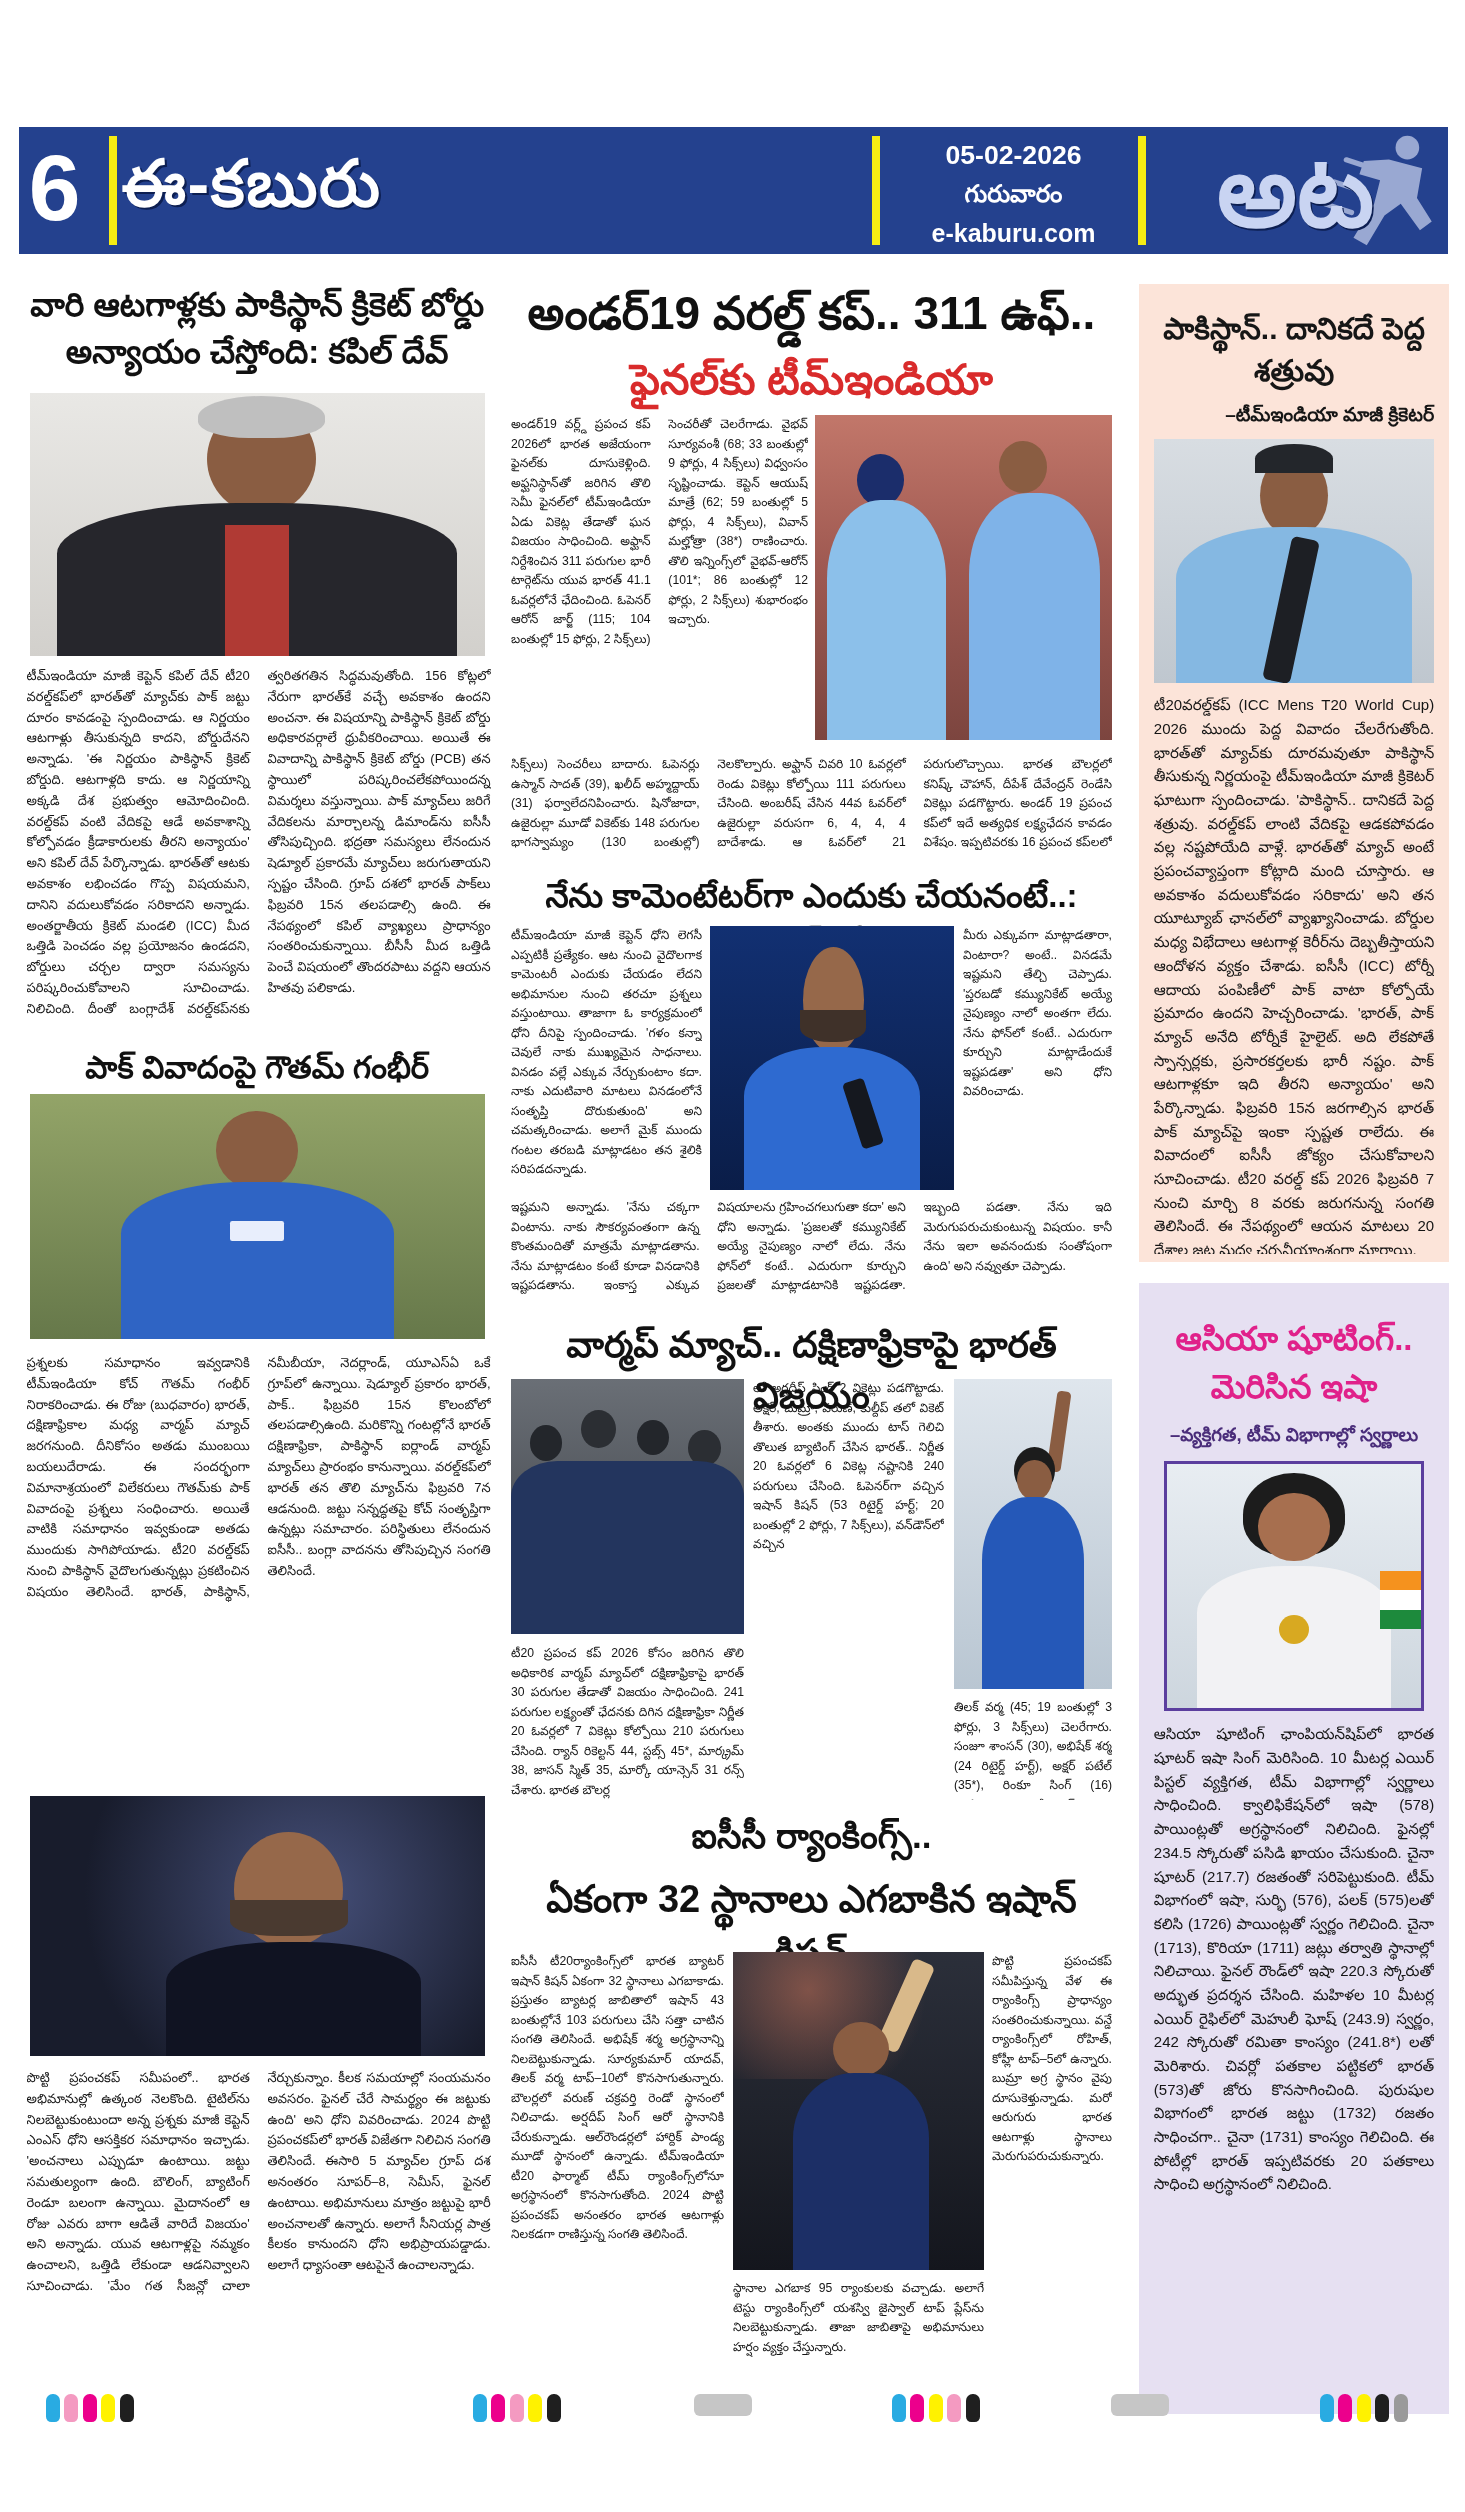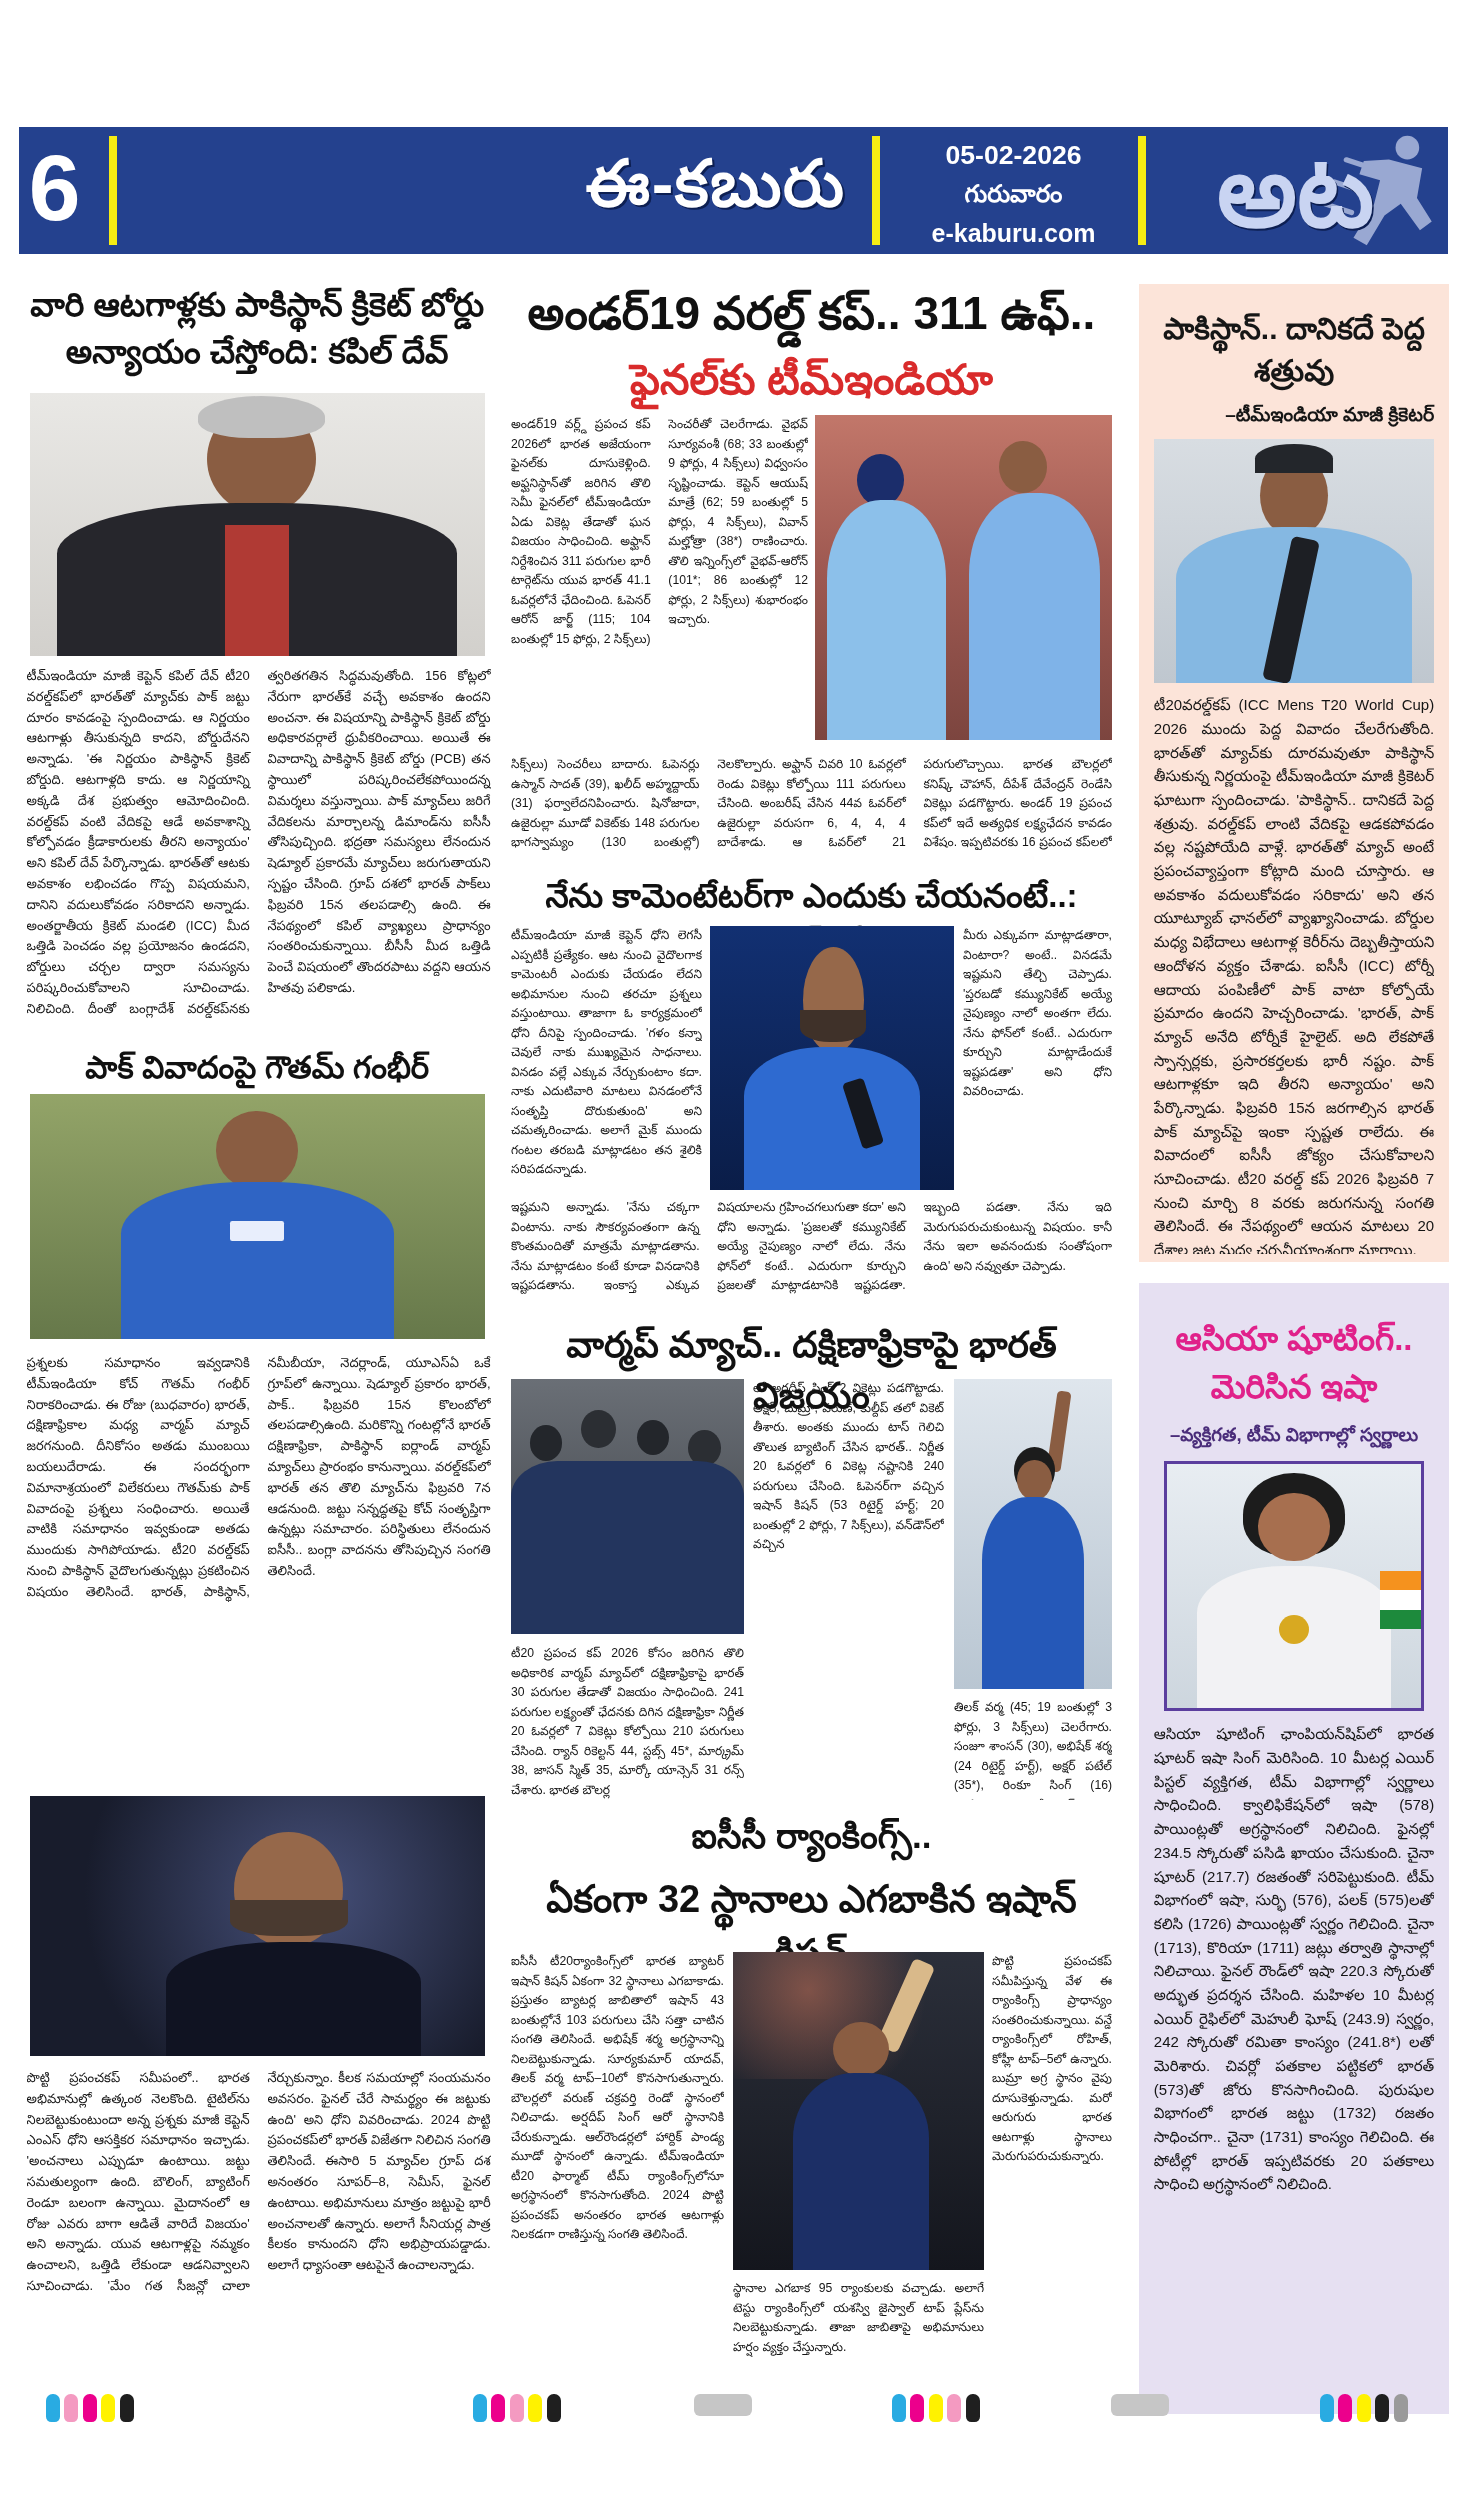--- a/index.html
+++ b/index.html
@@ -3,21 +3,21 @@
 <meta charset="utf-8">
 <style>
   html,body{margin:0;padding:0;background:#f2f2f2;}
   #page{position:relative;width:1466px;height:2512px;background:#ffffff;margin:0 auto;
         font-family:"Liberation Sans",sans-serif;color:#1a1a1a;overflow:hidden;}
 
   
   #masthead{position:absolute;left:18.5px;top:127px;width:1429px;height:127px;background:#24418e;}
   .mh-num{position:absolute;left:10.3px;top:1.5px;font-size:93px;font-weight:bold;color:#fff;line-height:118px;}
   .ybar{position:absolute;top:8.9px;width:8.9px;height:109px;background:#f5ec13;}
-  .mh-name{position:absolute;left:103px;top:19px;width:724px;text-align:right;
+  .mh-name{position:absolute;left:103px;top:19px;width:724px;text-align:left;
            font-size:65px;font-weight:bold;color:#fff;letter-spacing:1.5px;
            text-shadow:2.2px 2.2px 0 #0d1f52;}
   .mh-dateblock{position:absolute;left:875px;width:240px;text-align:center;color:#fff;font-weight:bold;}
   .mh-date{top:13.3px;font-size:26.6px;}
   .mh-day{top:53px;font-size:24.4px;}
   .mh-site{top:92px;font-size:25px;}
   .mh-section{position:absolute;left:1155px;top:1.5px;width:244px;text-align:center;
               font-size:100px;font-weight:bold;color:#c9d4f2;line-height:124px;
               text-shadow:1.5px 1.5px 0 #0d1f52;z-index:3;}
   .mh-runner{position:absolute;right:0;top:0;height:127px;z-index:2;}

